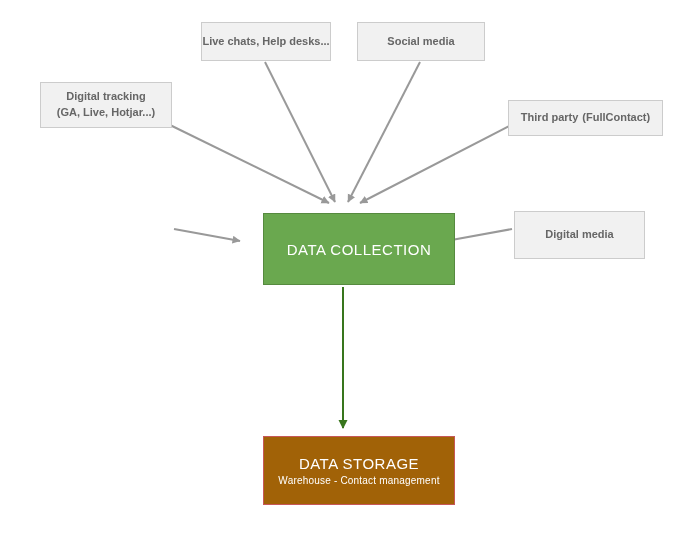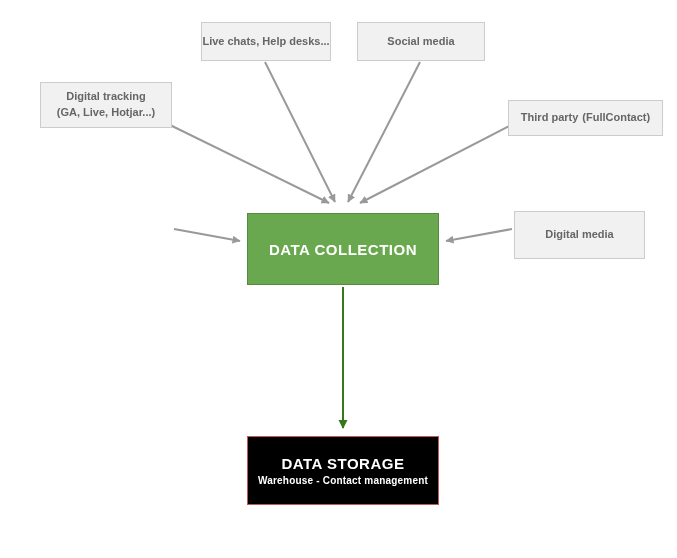--- a/index.html
+++ b/index.html
@@ -33,33 +33,34 @@
   }
   .src-box.inline-sub { flex-direction: row; gap: 4px; }
   .src-box .sub { }
   .big-box {
     position: absolute;
     display: flex;
     flex-direction: column;
     align-items: center;
     justify-content: center;
     color: #ffffff;
-    font-weight: bold;
+    font-weight: normal;
     text-align: center;
+    margin-left: 16px;
   }
   .big-box .big-label {
     font-size: 15px;
     letter-spacing: 0.5px;
   }
   .collection {
     background: #6aa84f;
     border: 1px solid #568a3f;
   }
   .storage {
-    background: #000000;
+    background: #a16207;
     border: 1px solid #c75757;
   }
   .storage .storage-sub {
     font-size: 10px;
     margin-top: 3px;
     letter-spacing: 0.2px;
   }
   
   .pos-live-chats     { left: 201px; top: 22px;  width: 130px; height: 39px; }
   .pos-social-media   { left: 357px; top: 22px;  width: 128px; height: 39px; }

